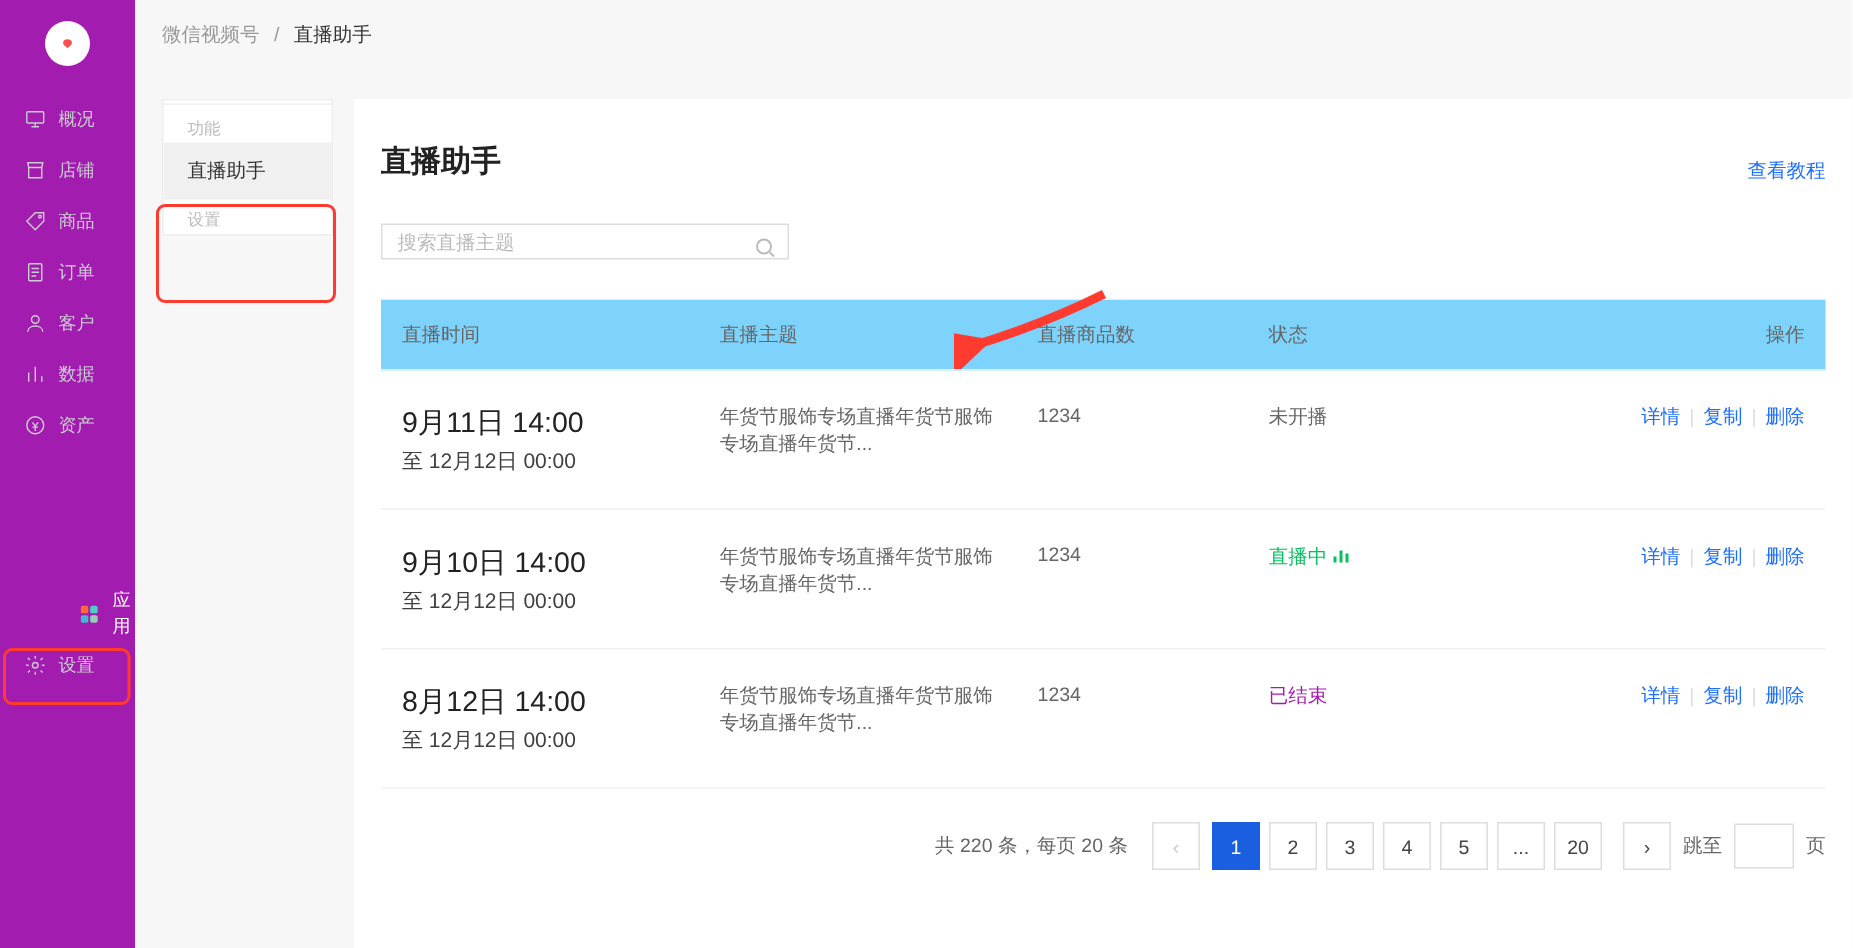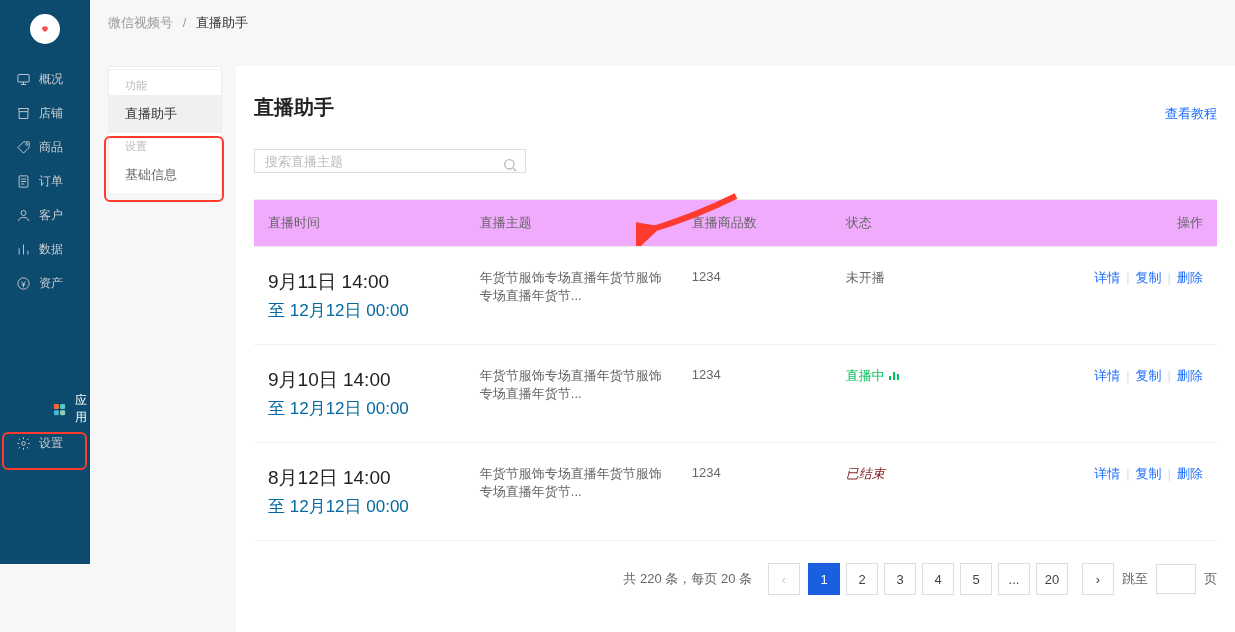--- a/index.html
+++ b/index.html
@@ -1,19 +1,19 @@
 <!DOCTYPE html>
 <html><head>
 <meta charset="utf-8">
 <style>
 * { margin: 0; padding: 0; box-sizing: border-box; }
 body { font-family: -apple-system, BlinkMacSystemFont, "PingFang SC", "Microsoft YaHei", sans-serif; background: #f7f7f7; width: 1235px; height: 632px; overflow: hidden; }
 
 
-.nav-rail { position: absolute; left: 0; top: 0; width: 90px; height: 564px; background: #0c4a6e; color: #c9cdd0; }
+.nav-rail { position: absolute; left: 0; top: 0; width: 90px; height: 632px; background: #a21caf; color: #c9cdd0; }
 .nav-logo { width: 30px; height: 30px; background: #fff; border-radius: 50%; margin: 14px auto 18px; display: flex; align-items: center; justify-content: center; }
 .nav-logo svg { width: 14px; height: 14px; }
 .nav-item { height: 34px; display: flex; align-items: center; gap: 8px; padding-left: 16px; font-size: 12px; cursor: pointer; }
 .nav-item.selected { color: #fff; margin-left: 36px; }
 .nav-icon { width: 15px; height: 15px; display: inline-flex; align-items: center; justify-content: center; }
 .nav-icon svg { width: 15px; height: 15px; stroke: currentColor; fill: none; stroke-width: 1.5; }
 .nav-icon.colored svg rect { stroke: none; }
 .nav-spacer { height: 92px; }
 .highlight-box-a { position: absolute; left: 2px; top: 432px; width: 85px; height: 38px; border: 2px solid #ff3b30; border-radius: 6px; pointer-events: none; }
 
@@ -40,30 +40,30 @@
 .search-wrap { position: relative; }
 .search-input { width: 272px; height: 24px; border: 1px solid #ddd; padding: 0 32px 0 10px; font-size: 13px; color: #333; }
 .search-input::placeholder { color: #bbb; }
 .search-icon { position: absolute; right: 8px; top: 8px; color: #bbb; }
 
 
 .arrow { position: absolute; left: 400px; top: 120px; pointer-events: none; }
 
 
 .tbl { width: 100%; margin-top: 26px; border-collapse: collapse; }
-.tbl th { text-align: left; font-size: 13px; color: #666; font-weight: 500; padding: 14px 14px; background: #f0abfc; border-top: 1px solid #eee; border-bottom: 1px solid #eee; }
+.tbl th { text-align: left; font-size: 13px; color: #666; font-weight: 500; padding: 14px 14px; background: #7dd3fc; border-top: 1px solid #eee; border-bottom: 1px solid #eee; }
 .tbl th:last-child { text-align: right; }
 .tbl td { padding: 22px 14px; border-bottom: 1px solid #f0f0f0; vertical-align: top; font-size: 13px; color: #666; }
 .time-main { font-size: 19px; color: #222; font-weight: 500; }
-.time-sub { font-size: 17px; color: #0369a1; margin-top: 4px; }
+.time-sub { font-size: 14px; color: #404040; margin-top: 4px; }
 .status-live { color: #07c160; }
 .status-bars { display: inline-flex; gap: 2px; margin-left: 4px; align-items: flex-end; }
 .status-bars span { width: 2px; background: #07c160; display: inline-block; }
 .status-bars span:nth-child(1){height:4px}.status-bars span:nth-child(2){height:8px}.status-bars span:nth-child(3){height:6px}
-.status-ended { color: #7f1d1d; font-style: italic; }
+.status-ended { color: #a21caf; }
 .ops { text-align: right; white-space: nowrap; }
 .ops a { color: #1f6fff; cursor: pointer; }
 .ops .divider { color: #ddd; margin: 0 6px; }
 
 
 .pagination { display: flex; align-items: center; justify-content: flex-end; gap: 8px; margin-top: 22px; font-size: 13px; color: #666; }
 .page-summary { margin-right: 8px; }
 .page-btn { min-width: 32px; height: 32px; border: 1px solid #ddd; background: #fff; display: inline-flex; align-items: center; justify-content: center; cursor: pointer; font-size: 13px; color: #444; }
 .page-btn.active { background: #1a5fe0; color: #fff; border-color: #1a5fe0; }
 .page-btn.disabled { color: #ccc; cursor: default; }
@@ -167,21 +167,20 @@
   <span>微信视频号</span>
   <span class="sep">/</span>
   <span class="current">直播助手</span>
 </div>
 
 <div class="subnav">
   <div class="subnav-hr"></div>
   <div class="subnav-section">功能</div>
   <div class="subnav-item active">直播助手</div>
   <div class="subnav-section">设置</div>
-  <div class="subnav-item">基础信息</div>
 </div>
 <div class="highlight-box-b"></div>
 
 <div class="main">
   <h1>直播助手</h1>
   <a class="tutorial-link">查看教程</a>
 
   <div class="toolbar">
     <div class="search-wrap">
       <input class="search-input" placeholder="搜索直播主题" style="">

